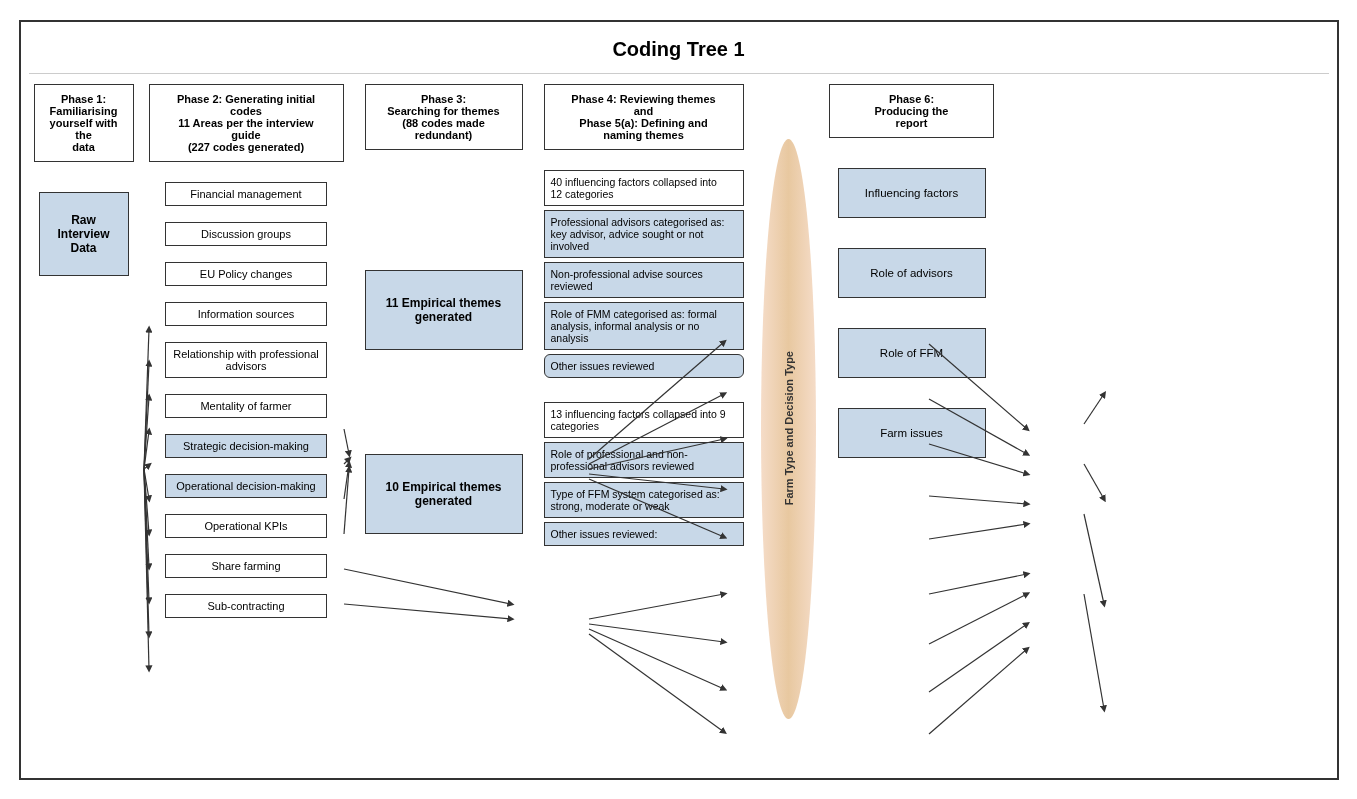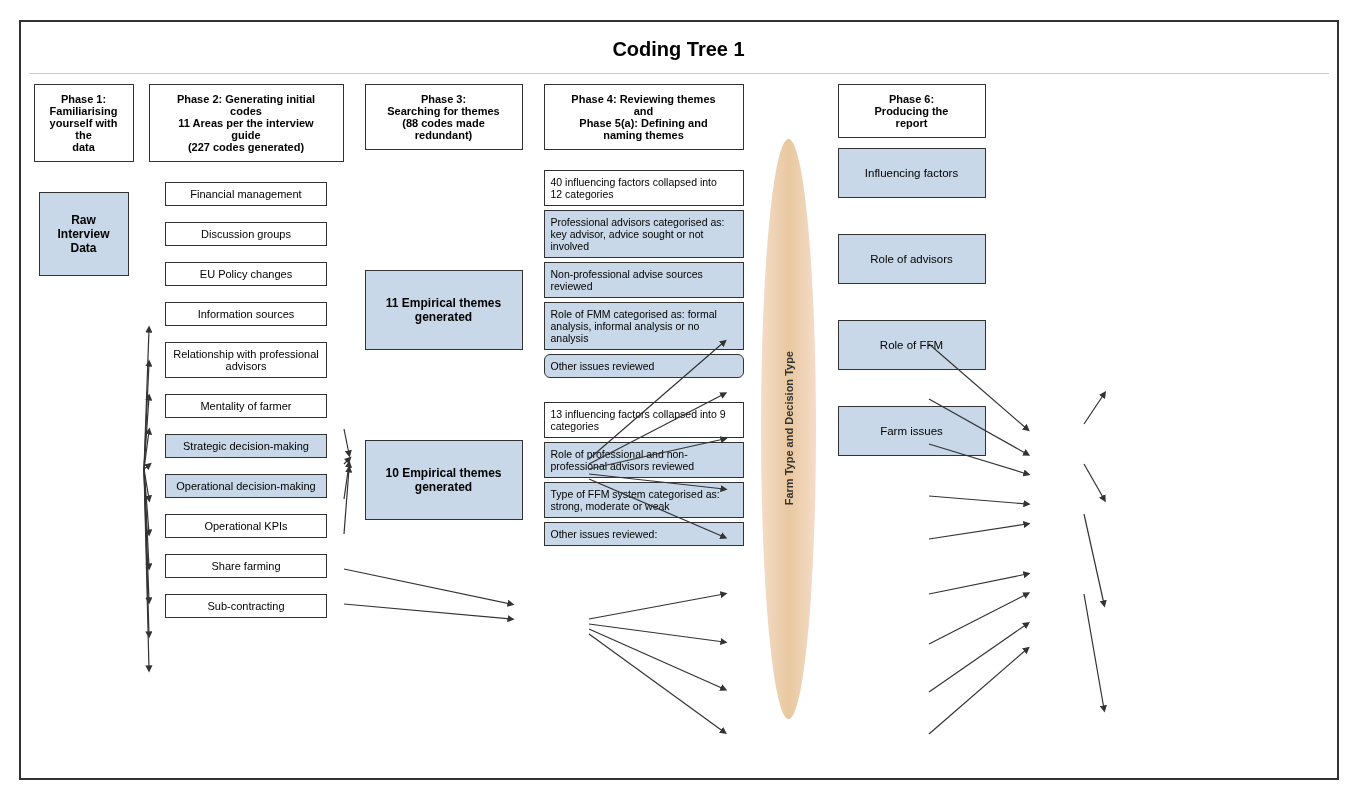--- a/index.html
+++ b/index.html
@@ -192,22 +192,23 @@
       flex-shrink: 0;
       margin-left: 8px;
     }
     .col6 .phase-box {
       width: 148px;
       margin-bottom: 10px;
     }
     .output-items {
       display: flex;
       flex-direction: column;
-      gap: 6px;
+      gap: 0;
       width: 148px;
+      margin-top: 20px;
     }
     .output-item {
       border: 1.5px solid #333;
       background: #c8d8e8;
       text-align: center;
       font-size: 11.5px;
       padding: 18px 6px;
       margin-bottom: 30px;
     }
 
@@ -333,21 +334,21 @@
 (88 codes made
 redundant)</span>
       </div>
       <div style="margin-top:110px;">
         <div class="empirical-box">
           <span style="white-space:pre-line;font-size:12px;font-weight:bold;">11 Empirical themes
 generated</span>
         </div>
       </div>
       <div style="margin-top:90px;">
-        <div class="empirical-box-lower" style="margin-top:0;">
+        <div class="empirical-box-lower" style="margin-top:14px;">
           <span style="white-space:pre-line;font-size:12px;font-weight:bold;">10 Empirical themes
 generated</span>
         </div>
       </div>
     </div>
 
     <div class="col4">
       <div class="phase-box" style="width:200px;font-size:11px;">
         <span style="white-space:pre-line;">Phase 4: Reviewing themes
 and
@@ -379,21 +380,21 @@
       </div>
     </div>
 
     <div class="col-oval" style="margin-top:55px;">
       <div class="oval-shape">
         <span class="oval-text">Farm Type and Decision Type</span>
       </div>
     </div>
 
     <div class="col6">
-      <div class="phase-box" style="width:148px;font-size:11px;">
+      <div class="phase-box" style="width:165px;font-size:11px;">
         <span style="white-space:pre-line;">Phase 6:
 Producing the
 report</span>
       </div>
       <div class="output-items">
         <div class="output-item">Influencing factors</div>
         <div class="output-item">Role of advisors</div>
         <div class="output-item">Role of FFM</div>
         <div class="output-item">Farm issues</div>
       </div>

